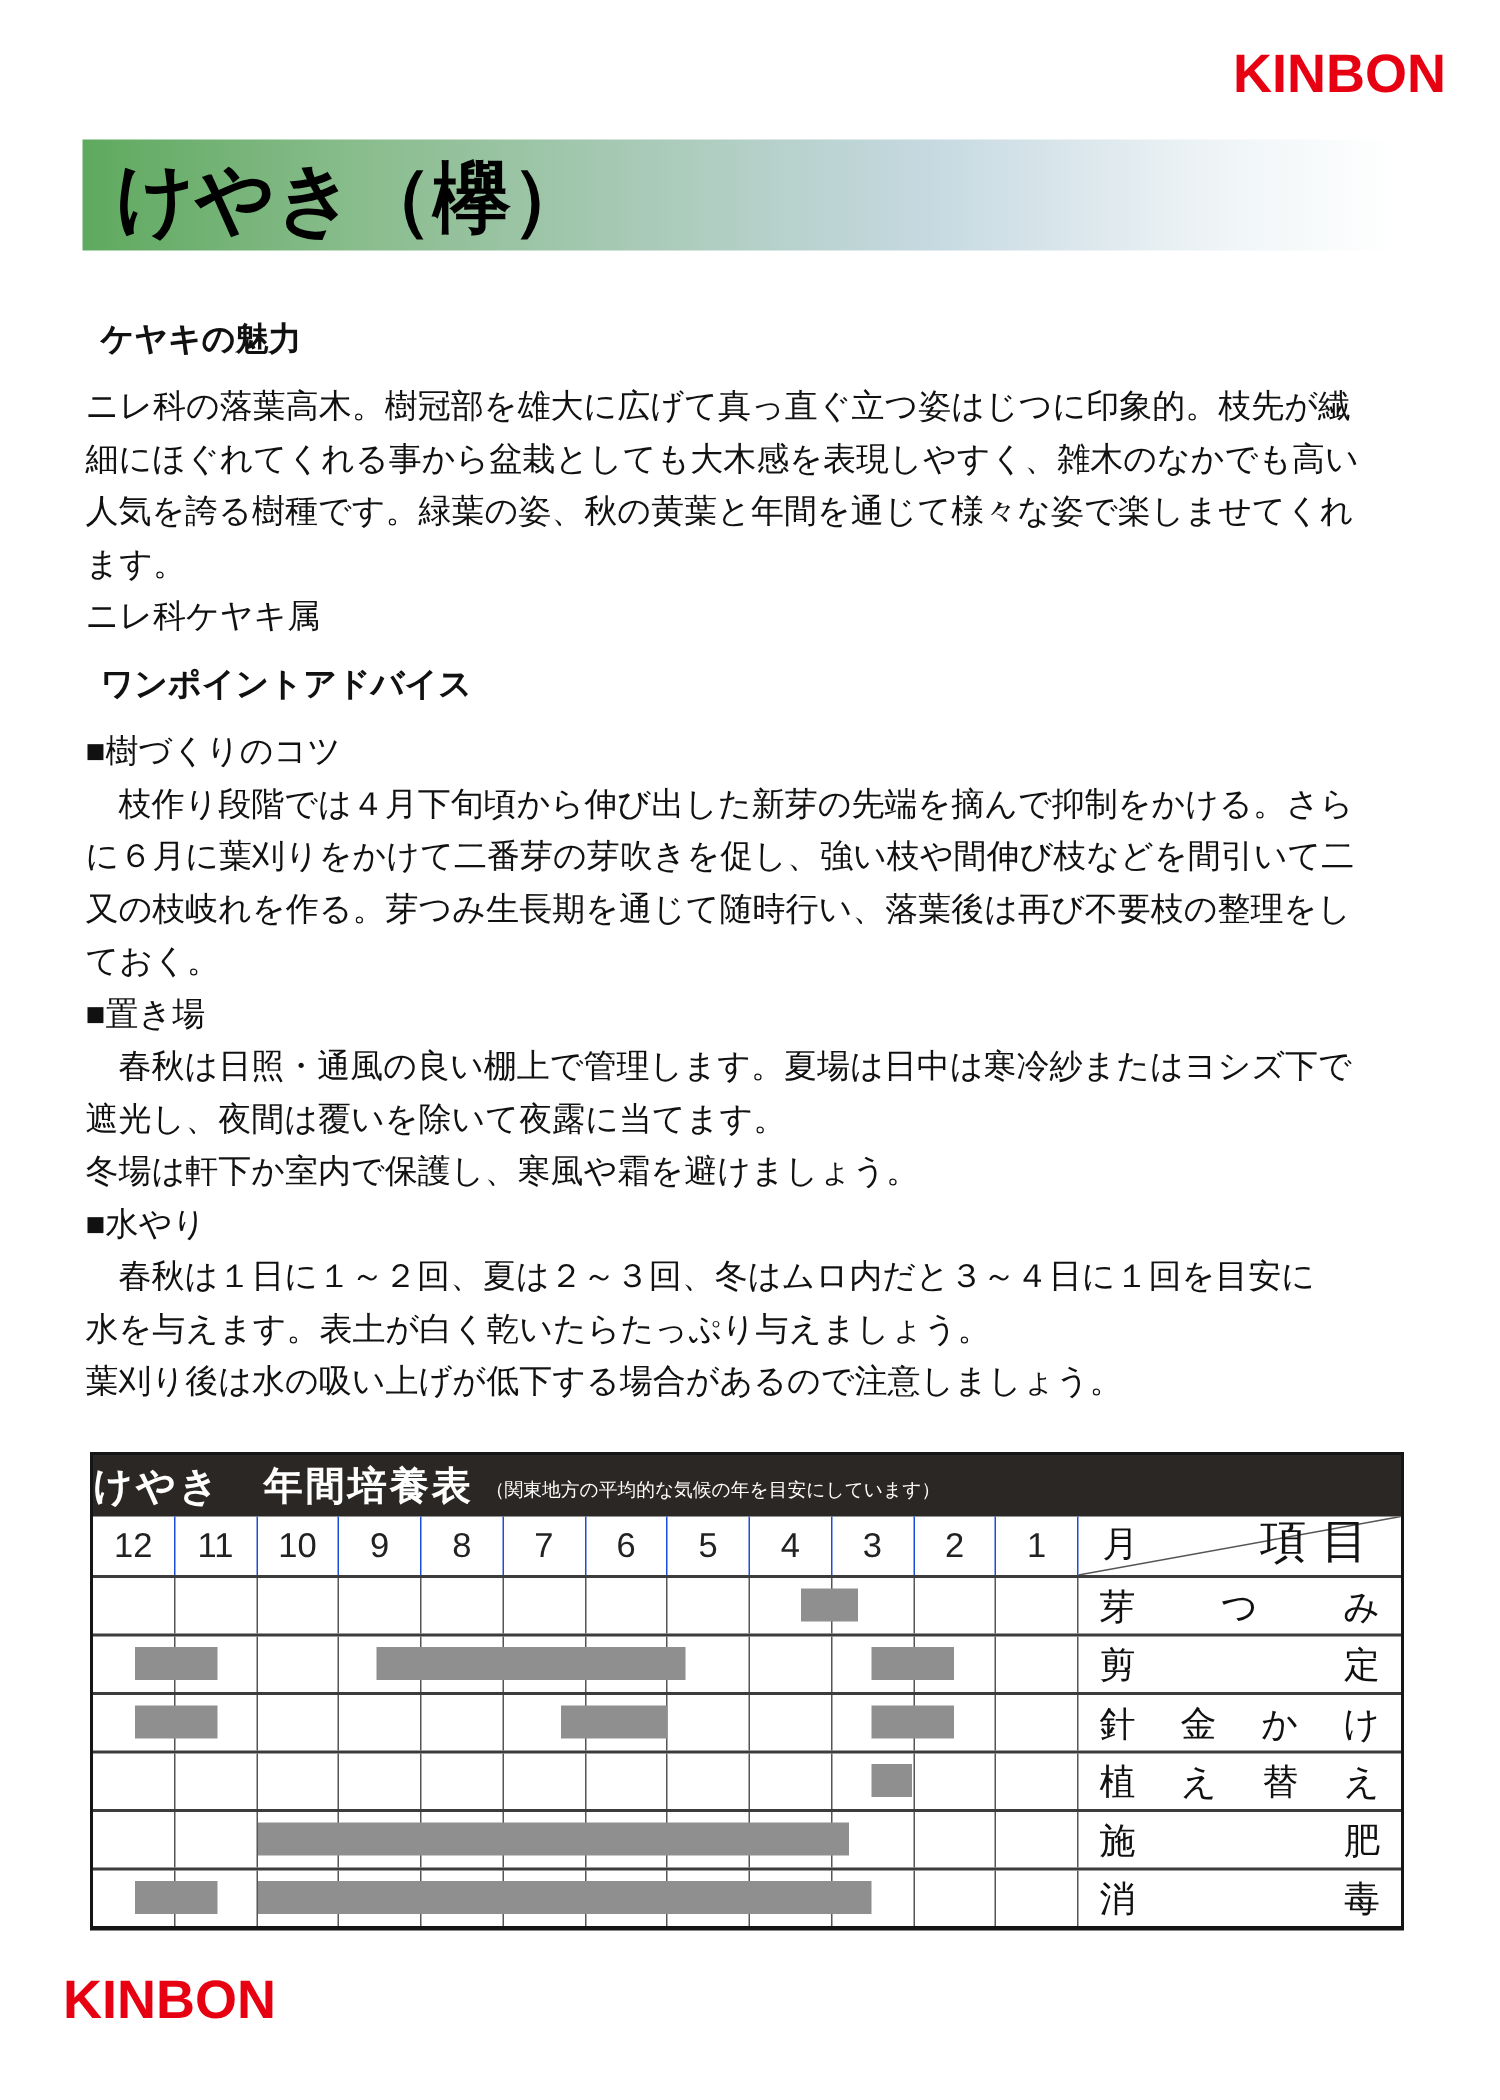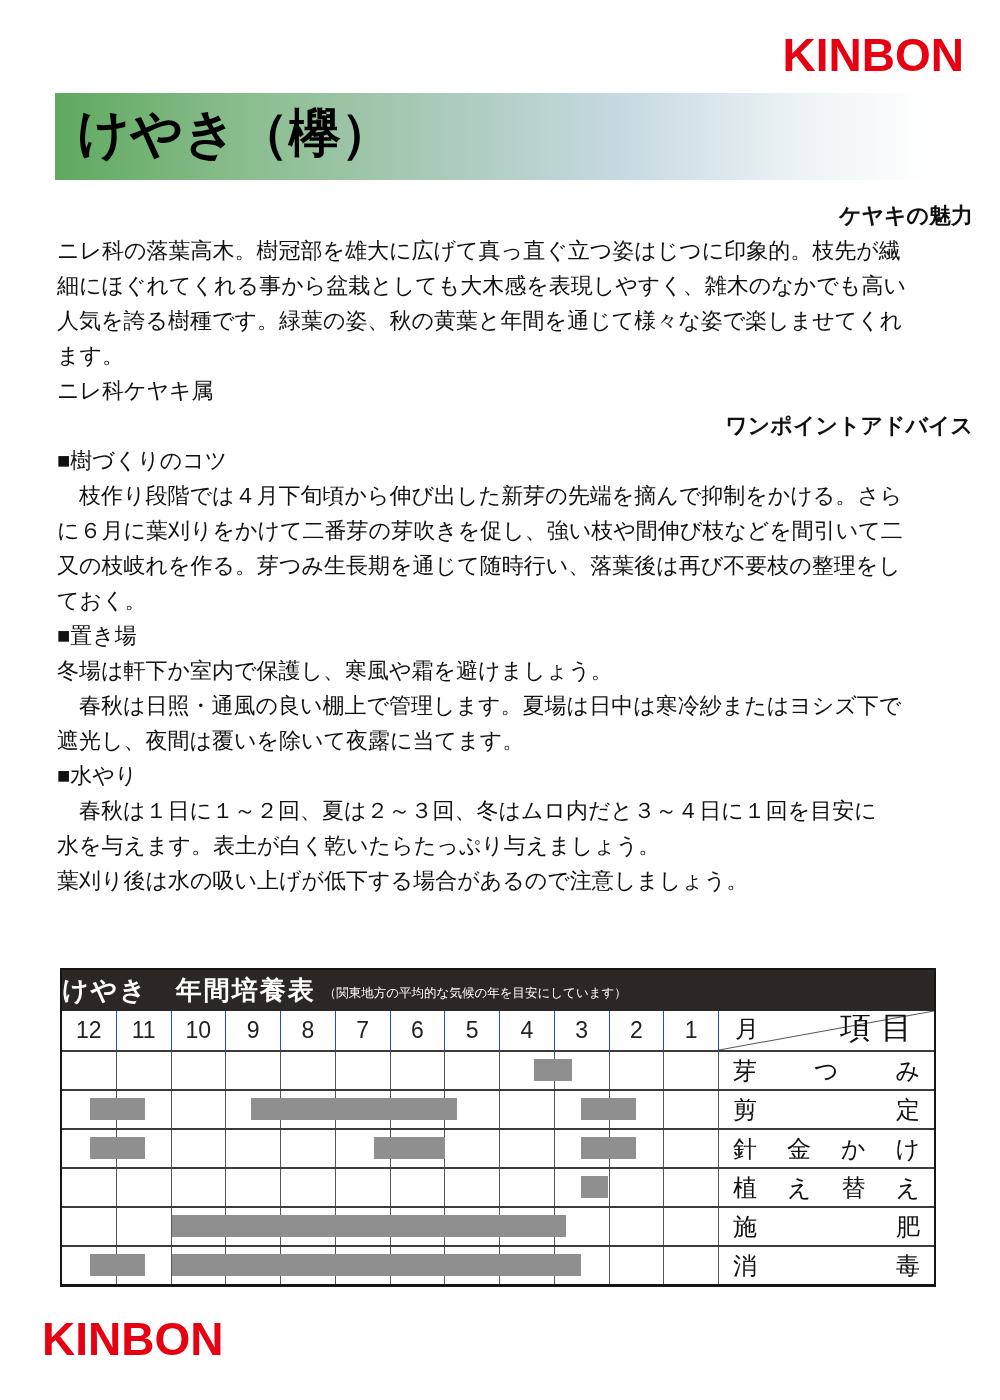--- a/index.html
+++ b/index.html
@@ -2,37 +2,37 @@
 <html><head>
 <meta charset="utf-8">
 <style>
   html,body { margin:0; padding:0; }
   body {
     width:1000px; height:1400px; position:relative; overflow:hidden;
     background:#ffffff; color:#111;
     font-family:"Liberation Sans","DejaVu Sans",sans-serif;
   }
   .logo {
-    color:#e60012; font-weight:800; font-size:46px; letter-spacing:0;
+    color:#e60012; font-weight:800; font-size:36px; letter-spacing:0;
     font-family:"Liberation Sans","DejaVu Sans",sans-serif;
   }
   .logo-top { position:absolute; top:28px; right:36px; }
   .logo-bottom { position:absolute; left:42px; top:1312px; }
 
   .banner {
-    position:absolute; left:55px; top:93px; width:942px; height:87px;
+    position:absolute; left:55px; top:93px; width:942px; height:74px;
     background:linear-gradient(to right,#5fa95f 0%,#8abd8e 20%,#a9cab8 40%,#c6d9e1 60%,#eef4f6 80%,#ffffff 93%);
   }
   .banner-title {
     font-family:"DejaVu Serif","Liberation Serif",serif; font-weight:bold;
     font-size:52px; line-height:79px; padding-left:22px; color:#000; white-space:nowrap;
   }
 
   .content { position:absolute; left:57px; top:198px; width:916px; }
-  .content .h { font-size:22px; font-weight:bold; line-height:35px; margin:0;text-align:right; }
+  .content .h { font-size:22px; font-weight:bold; line-height:35px; margin:10px; }
   .content p { font-size:22px; line-height:35px; margin:0; white-space:pre-line; }
   .advice-gap { margin-top:38px; }
 
   
   .gantt {
     position:absolute; left:60px; top:968px; width:876px; box-sizing:border-box;
     border:2px solid #151515; border-bottom-width:3px; background:#fff;
   }
   .t-title {
     height:41px; background:#2b2724; color:#fff;
@@ -84,23 +84,23 @@
 
   <p class="h advice-gap">ワンポイントアドバイス</p>
 
   <p>■樹づくりのコツ</p>
   <p>　枝作り段階では４月下旬頃から伸び出した新芽の先端を摘んで抑制をかける。さら
 に６月に葉刈りをかけて二番芽の芽吹きを促し、強い枝や間伸び枝などを間引いて二
 又の枝岐れを作る。芽つみ生長期を通じて随時行い、落葉後は再び不要枝の整理をし
 ておく。</p>
 
   <p>■置き場</p>
-  <p>冬場は軒下か室内で保護し、寒風や霜を避けましょう。</p>
   <p>　春秋は日照・通風の良い棚上で管理します。夏場は日中は寒冷紗またはヨシズ下で
 遮光し、夜間は覆いを除いて夜露に当てます。</p>
+  <p>冬場は軒下か室内で保護し、寒風や霜を避けましょう。</p>
 
   <p>■水やり</p>
   <p>　春秋は１日に１～２回、夏は２～３回、冬はムロ内だと３～４日に１回を目安に
 水を与えます。表土が白く乾いたらたっぷり与えましょう。</p>
   <p>葉刈り後は水の吸い上げが低下する場合があるので注意しましょう。</p>
 </div>
 
 <div class="gantt">
   <div class="t-title">
     <span class="t-title-main">けやき　年間培養表</span>

